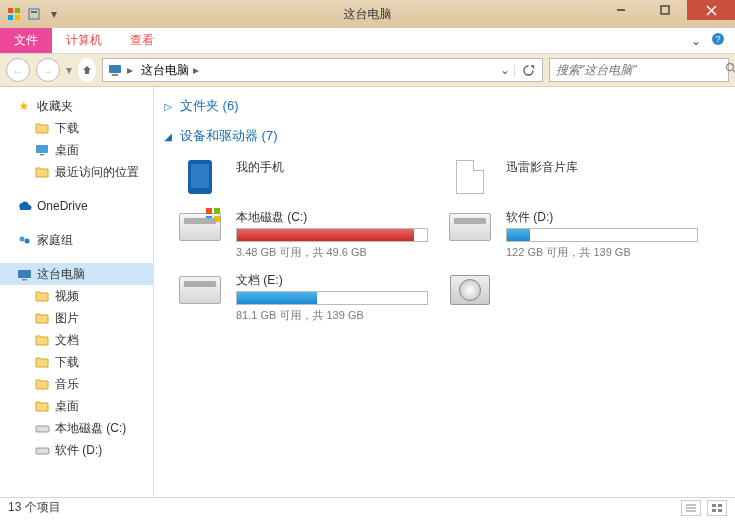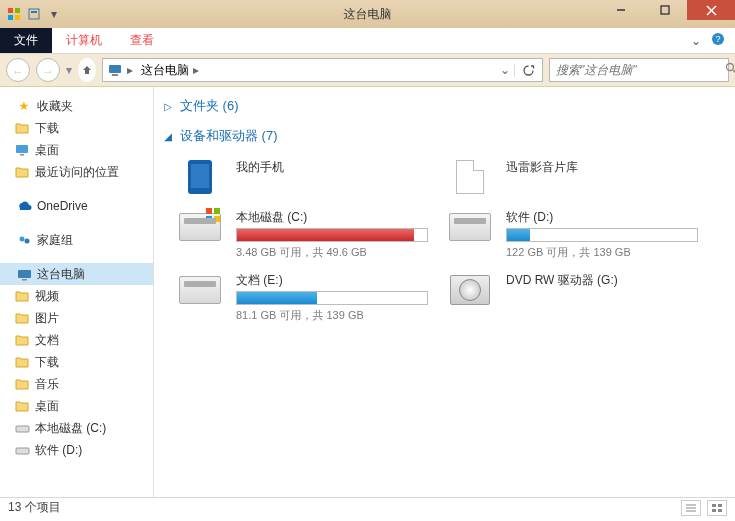--- a/index.html
+++ b/index.html
@@ -6,34 +6,34 @@
 body { width: 735px; height: 521px; background: #fff; font-size: 12px; overflow: hidden; }
 .titlebar { height: 28px; background: linear-gradient(#e8d5b5,#ddc69f); display: flex; align-items: center; position: relative; }
 .titlebar .qat { display: flex; gap: 4px; padding: 0 6px; align-items: center; }
 .titlebar .qat-icon { width: 16px; height: 16px; display:inline-flex; align-items:center; justify-content:center; }
 .titlebar .title { position:absolute; left:50%; transform:translateX(-50%); color:#333; font-size:12px; }
 .winbtns { position:absolute; right:0; top:0; display:flex; height:20px; }
 .winbtn { width:44px; display:flex; align-items:center; justify-content:center; color:#333; }
 .winbtn.close { background:#c8503c; color:#fff; width:48px; }
 .ribbon-tabs { height:26px; background:#fff; border-bottom:1px solid #d8d8d8; display:flex; align-items:stretch; }
 .ribbon-tab { padding:0 14px; display:flex; align-items:center; color:#ef4444; font-size:12px; }
-.ribbon-tab.file { background:#0f172a; color:#fff; }
+.ribbon-tab.file { background:#ec4899; color:#fff; }
 .ribbon-right { margin-left:auto; display:flex; align-items:center; gap:10px; padding-right:10px; }
 .addrbar { height:33px; background:#f3ead6; border-bottom:1px solid #d9cfa9; display:flex; align-items:center; padding:0 6px; gap:6px; }
 .navbtn { width:24px; height:24px; border:1px solid #b9b9b9; border-radius:50%; background:#fff; display:flex; align-items:center; justify-content:center; color:#888; }
 .navbtn.dis { color:#ccc; }
 .addr-box { flex:1; height:24px; border:1px solid #b9b9b9; background:#fff; display:flex; align-items:center; }
 .addr-seg { display:flex; align-items:center; height:100%; padding:0 4px; gap:4px; }
 .addr-refresh { border-left:1px solid #ddd; width:28px; display:flex; align-items:center; justify-content:center; color:#666; }
 .search-box { width:180px; height:24px; border:1px solid #b9b9b9; background:#fff; display:flex; align-items:center; }
 .search-box input { border:none; outline:none; flex:1; padding:0 6px; font-size:12px; font-style:italic; color:#999; background:transparent; }
 .main { display:flex; height:410px; }
 .sidebar { width:154px; border-right:1px solid #e0e0e0; overflow:hidden; padding-top:8px; }
 .tree-item { display:flex; align-items:center; height:22px; padding-left:16px; gap:5px; color:#333; }
-.tree-item.lv2 { padding-left:14px; }
+.tree-item.lv2 { padding-left:34px; }
 .tree-item.selected { background:#cde6f7; }
 .tree-icon { width:16px; height:16px; display:inline-flex; align-items:center; justify-content:center; }
 .content { flex:1; overflow:auto; padding:4px 8px; }
 .group-header { display:flex; align-items:center; color:#1a6fb5; font-size:13px; padding:6px 0; gap:6px; }
 .arrow { font-size:10px; display:inline-block; width:12px; text-align:center; }
 .grid { display:flex; flex-wrap:wrap; gap:10px 20px; padding:6px 0 10px 16px; }
 .device-item { width:250px; display:flex; gap:14px; }
 .dev-icon { width:44px; height:40px; display:flex; align-items:center; justify-content:center; flex-shrink:0; }
 .dev-body { flex:1; padding-top:2px; }
 .dev-name { color:#333; margin-bottom:2px; }
@@ -349,23 +349,20 @@
             </div>
             <div class="dev-info">81.1 GB 可用，共 139 GB</div>
           </div>
         </div>
         <div class="device-item">
           <div class="dev-icon">
             <div class="dvd-icon">
               <div class="dvd-disc"></div>
             </div>
           </div>
-          <div class="dev-body">
-            <div class="dev-name">DVD RW 驱动器 (G:)</div>
-          </div>
         </div>
       </div>
   </div>
 </div>
 
 <div class="statusbar">
   <span>13 个项目</span>
   <div class="views">
     <div class="view-btn">
       <svg width="12" height="10">

